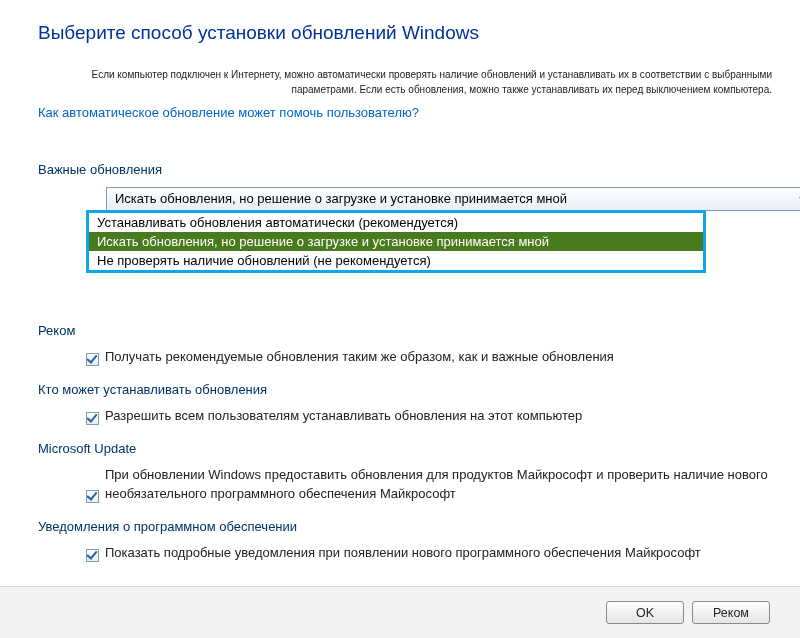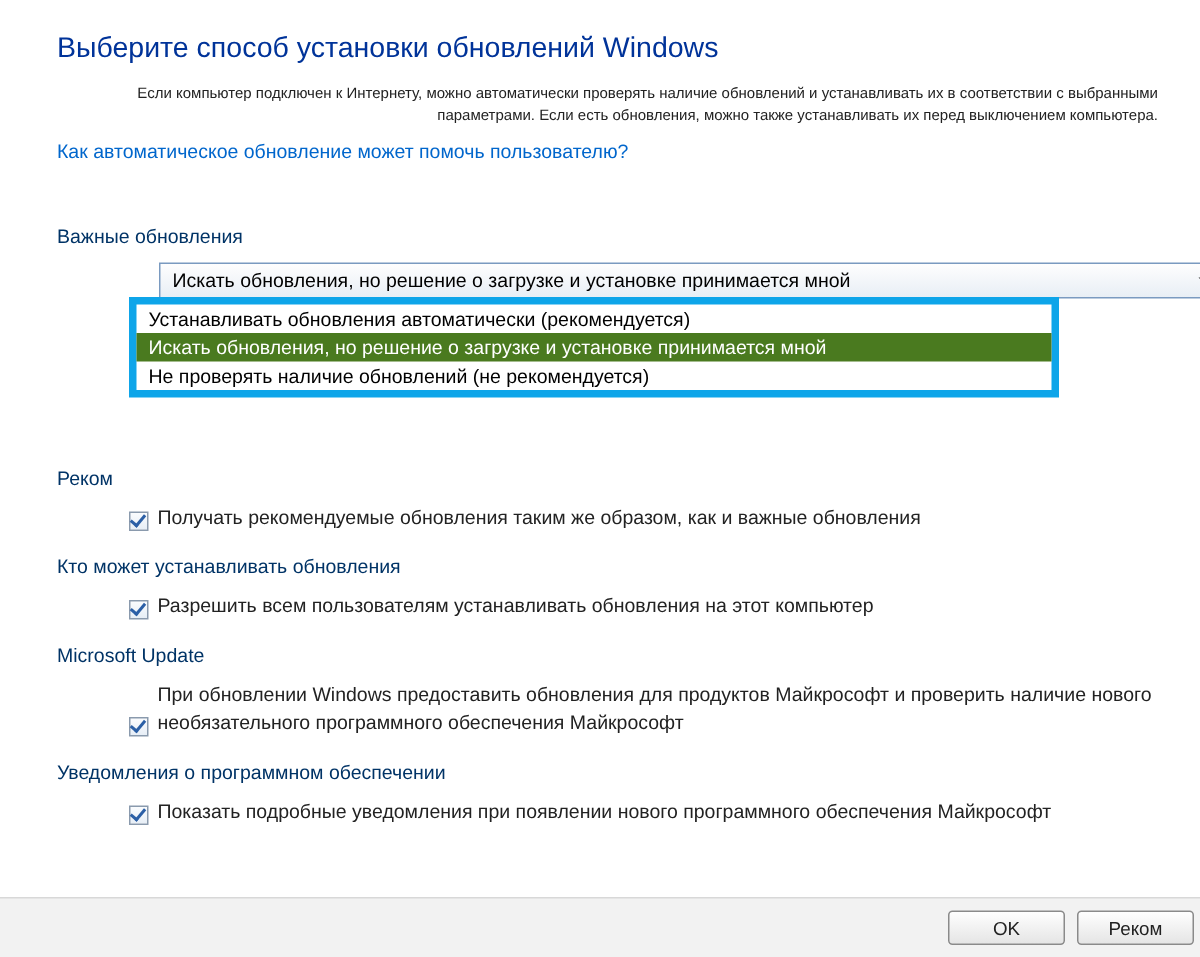--- a/index.html
+++ b/index.html
@@ -13,21 +13,21 @@
       overflow: hidden;
       position: relative;
     }
     .content {
       padding: 22px 28px 10px 38px;
     }
     h1 {
       color: #003399;
       font-weight: normal;
       font-size: 19px;
-      margin-bottom: 12px;
+      margin-bottom: 24px;
     }
     .intro {
       color: #222;
       font-size: 10px;
       line-height: 1.45;
       margin-bottom: 8px;
       text-align: right;
     }
     .link {
       color: #0066cc;
@@ -70,21 +70,21 @@
       border-left: 4px solid transparent;
       border-right: 4px solid transparent;
       border-top: 4px solid #333;
     }
     .dropdown-list {
       position: absolute;
       top: 23px;
       left: 0;
       width: 620px;
       background: #fff;
-      border: 5px solid #0ea5e9;
+      border: 3px solid #0ea5e9;
       z-index: 10;
     }
     .dropdown-list .opt {
       padding: 2px 8px;
       font-size: 13px;
       color: #000;
       cursor: pointer;
       white-space: nowrap;
     }
     .dropdown-list .opt.selected {
@@ -129,27 +129,27 @@
       color: #003366;
       font-size: 13px;
       margin-top: 110px;
       margin-bottom: 10px;
     }
     .footer {
       position: absolute;
       bottom: 0;
       left: 0;
       right: 0;
-      height: 40px;
+      height: 52px;
       border-top: 1px solid #d8d8d8;
       background: #f2f2f2;
       display: flex;
       justify-content: flex-end;
       align-items: center;
-      padding-right: 4px;
+      padding-right: 30px;
       gap: 8px;
     }
     .btn {
       min-width: 78px;
       height: 23px;
       border: 1px solid #8a8a8a;
       border-radius: 3px;
       background: linear-gradient(#fefefe, #e5e5e5);
       font-size: 12.5px;
       color: #222;

